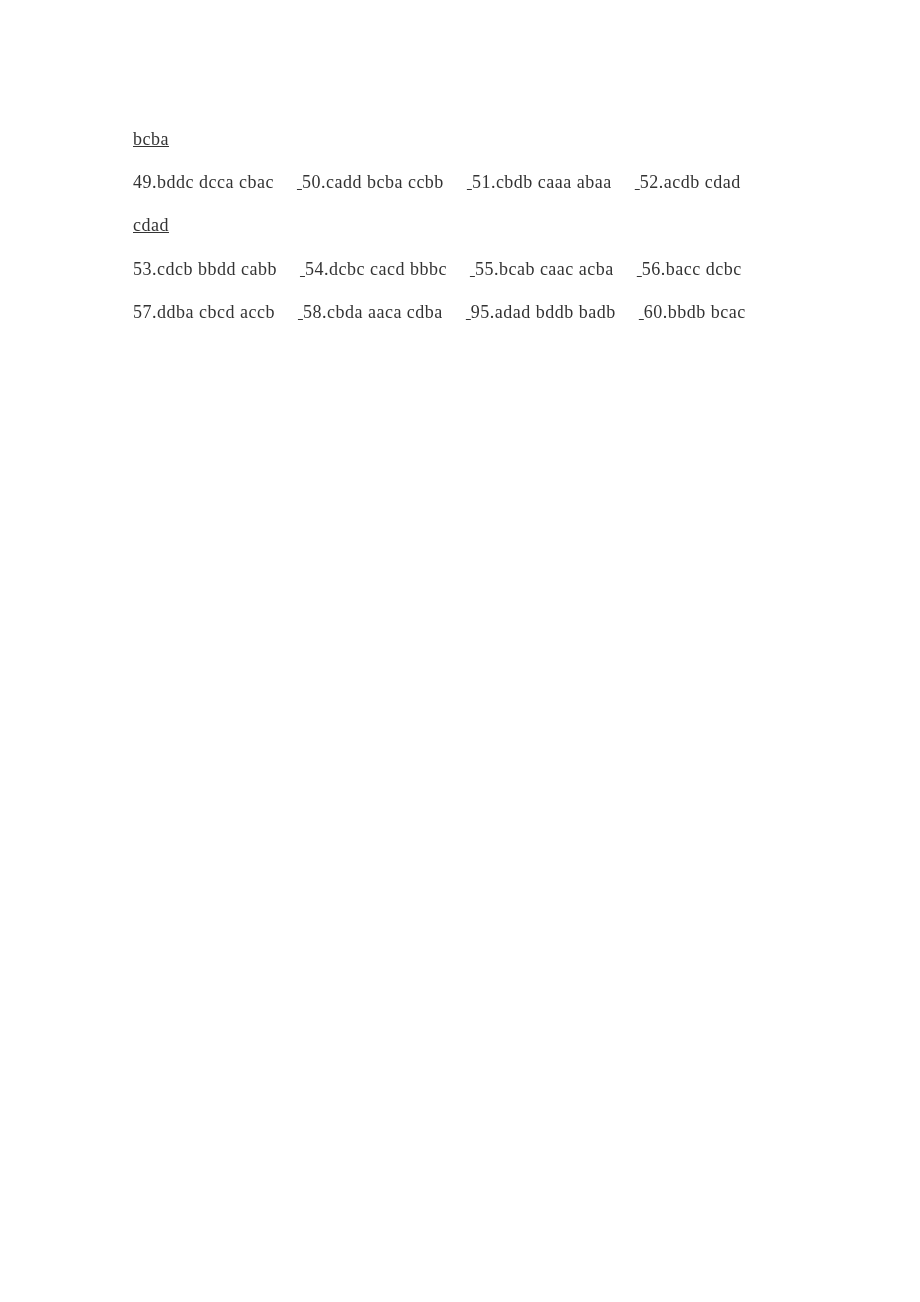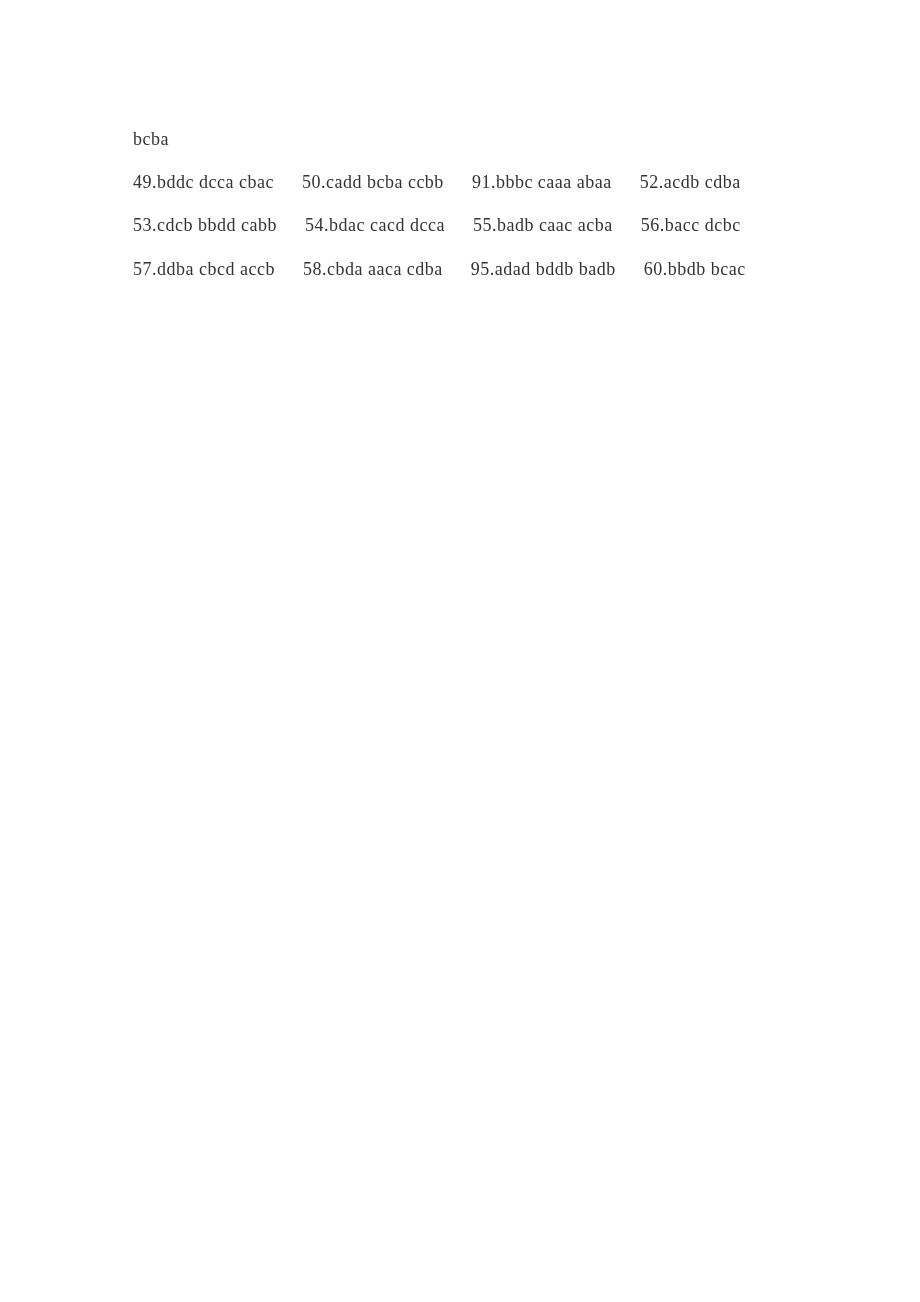--- a/index.html
+++ b/index.html
@@ -9,20 +9,21 @@
       font-family: "SimSun", "宋体", serif;
       width: 920px;
       height: 1302px;
       color: #333333;
       font-size: 18px;
     }
     .page {
       padding: 118px 130px 0 133px;
       line-height: 2.4;
       letter-spacing: 0.5px;
+      text-decoration: underline;
     }
     .line {
       white-space: nowrap;
     }
     .item {
       display: inline-block;
     }
     .gap3 { margin-right: 23px; text-align: right; }
     .num { }
     .codes { }
@@ -31,29 +32,32 @@
 <body>
 
 <div class="page">
   <div class="line">
     <span>bcba</span>
   </div>
 
   <div class="line">
     <span class="item gap3"><span class="num">49</span>.<span class="codes">bddc dcca cbac</span></span>
     <span class="item gap3"><span class="num">50</span>.<span class="codes">cadd bcba ccbb</span></span>
-    <span class="item gap3"><span class="num">91</span>.<span class="codes">bbbc caaa abaa</span></span>
-    <span class="item"><span class="num">52</span>.<span class="codes">acdb cdba</span></span>
+    <span class="item gap3"><span class="num">51</span>.<span class="codes">cbdb caaa abaa</span></span>
+    <span class="item"><span class="num">52</span>.<span class="codes">acdb cdad</span></span>
   </div>
 
+  <div class="line">
+    <span>cdad</span>
+  </div>
 
   <div class="line">
     <span class="item gap3"><span class="num">53</span>.<span class="codes">cdcb bbdd cabb</span></span>
-    <span class="item gap3"><span class="num">54</span>.<span class="codes">bdac cacd dcca</span></span>
-    <span class="item gap3"><span class="num">55</span>.<span class="codes">badb caac acba</span></span>
+    <span class="item gap3"><span class="num">54</span>.<span class="codes">dcbc cacd bbbc</span></span>
+    <span class="item gap3"><span class="num">55</span>.<span class="codes">bcab caac acba</span></span>
     <span class="item"><span class="num">56</span>.<span class="codes">bacc dcbc</span></span>
   </div>
 
 
   <div class="line">
     <span class="item gap3"><span class="num">57</span>.<span class="codes">ddba cbcd accb</span></span>
     <span class="item gap3"><span class="num">58</span>.<span class="codes">cbda aaca cdba</span></span>
     <span class="item gap3"><span class="num">95</span>.<span class="codes">adad bddb badb</span></span>
     <span class="item"><span class="num">60</span>.<span class="codes">bbdb bcac</span></span>
   </div>

